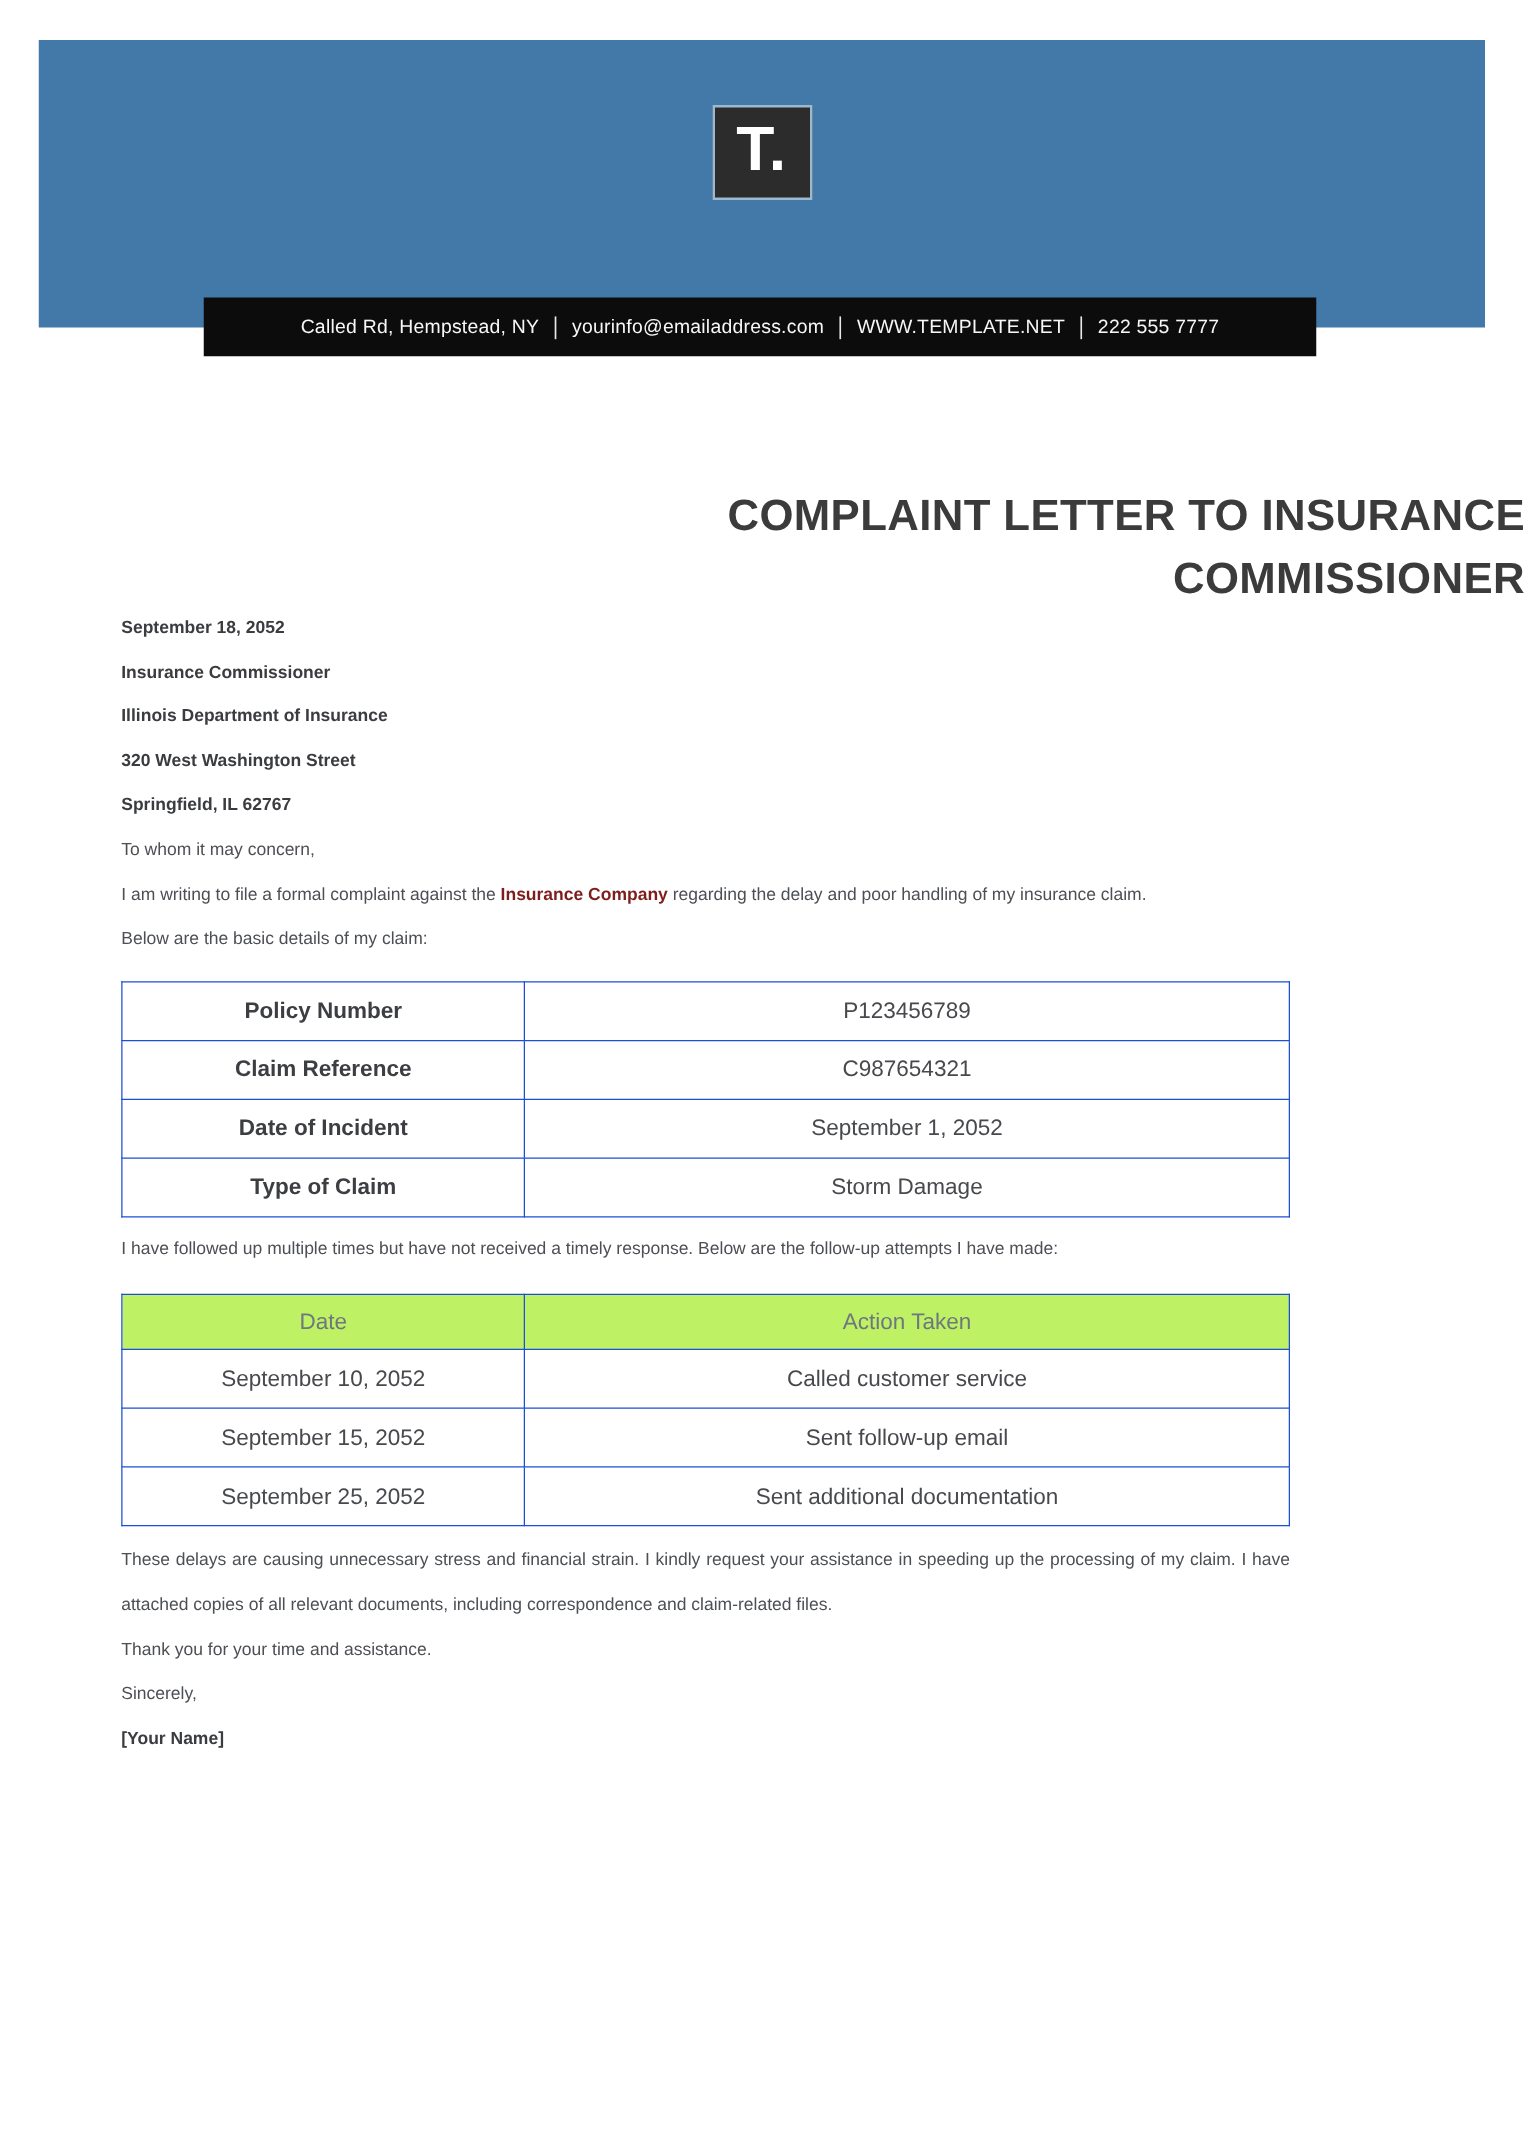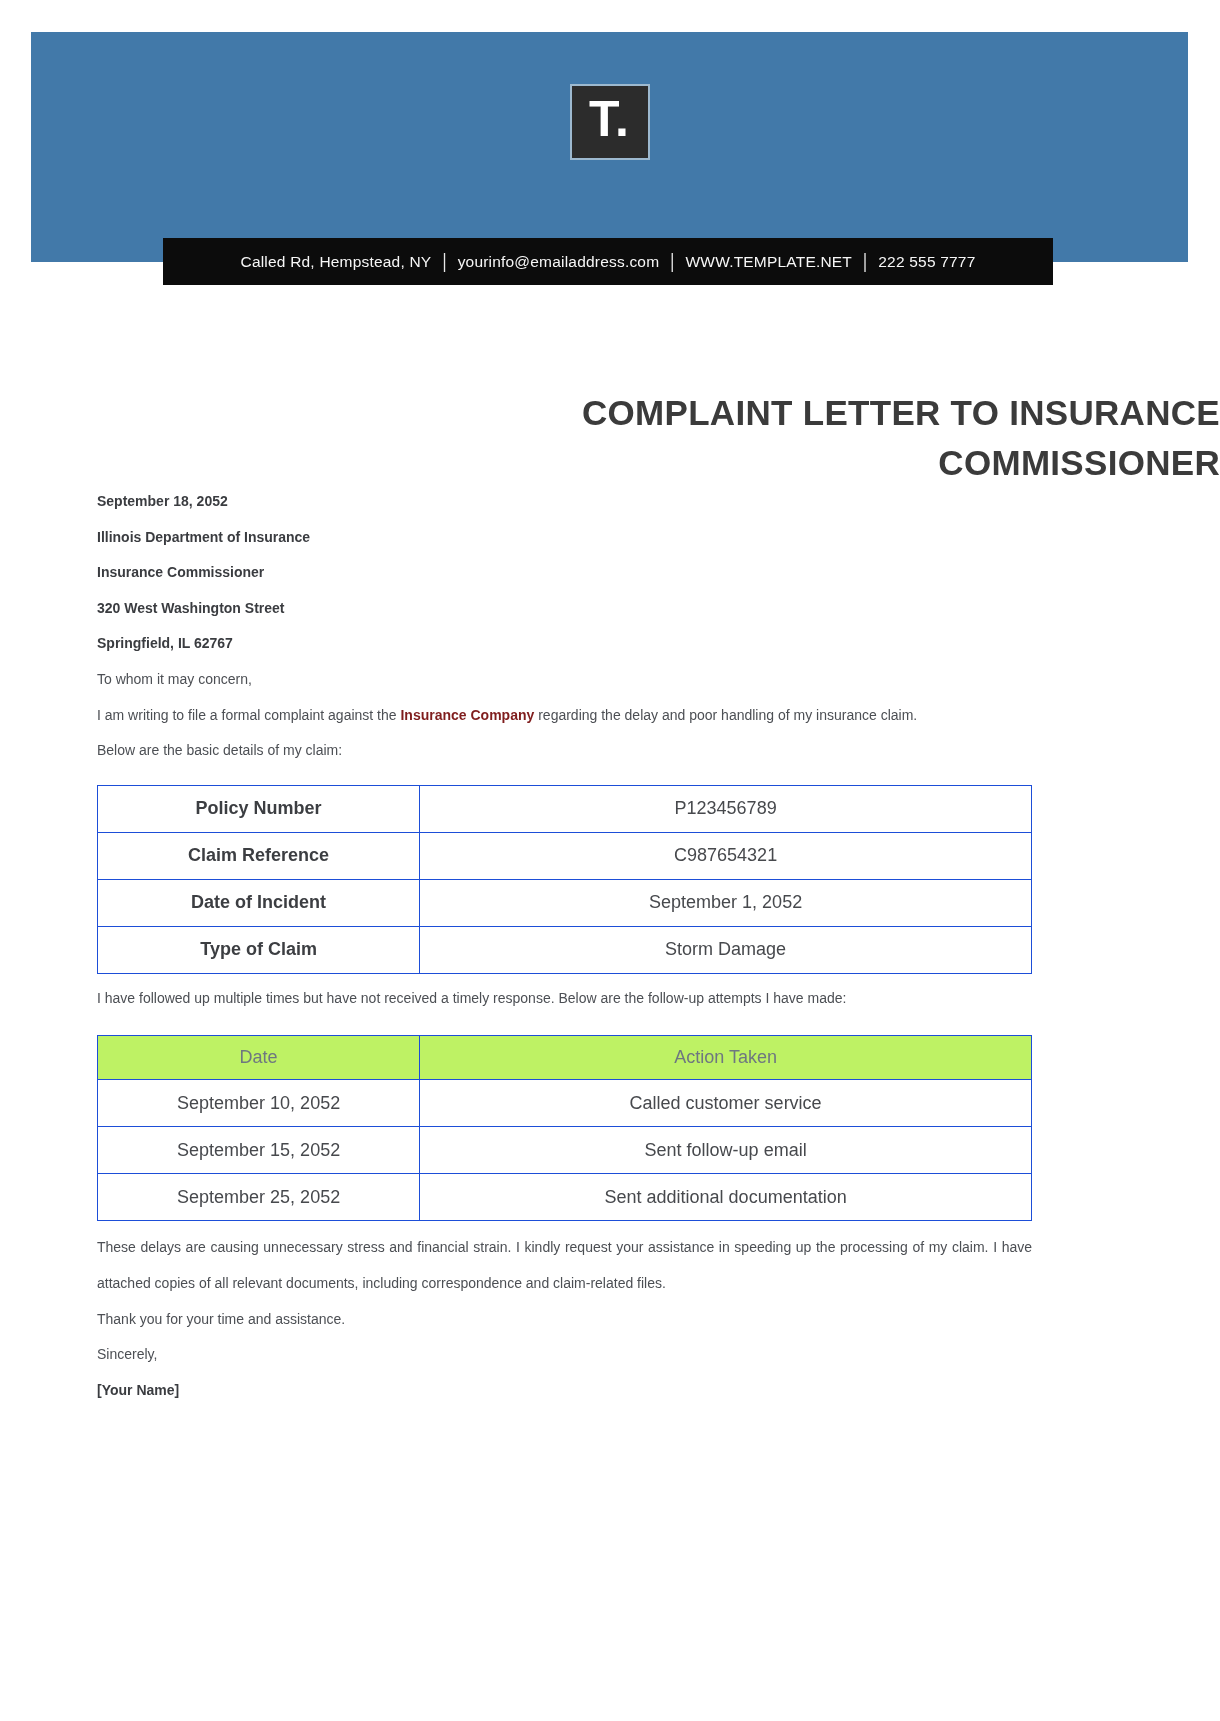--- a/index.html
+++ b/index.html
@@ -86,22 +86,22 @@
   <span>222 555 7777</span>
 </div>
 
 <div class="title-wrap">
   <div class="title">COMPLAINT LETTER TO INSURANCE COMMISSIONER</div>
 </div>
 
 <div class="letter">
 
   <p class="line bold-line">September 18, 2052</p>
+  <p class="line bold-line">Insurance Commissioner</p>
   <p class="line bold-line">Illinois Department of Insurance</p>
-  <p class="line bold-line">Insurance Commissioner</p>
   <p class="line bold-line">320 West Washington Street</p>
   <p class="line bold-line">Springfield, IL 62767</p>
 
   <p class="line">To whom it may concern,</p>
 
   <p class="para"><span>I am writing to file a formal complaint against the </span><span class="inline-bold">Insurance Company</span><span> regarding the delay and poor handling of my insurance claim.</span></p>
 
   <p class="para">Below are the basic details of my claim:</p>
 
   <table class="claim-table">

